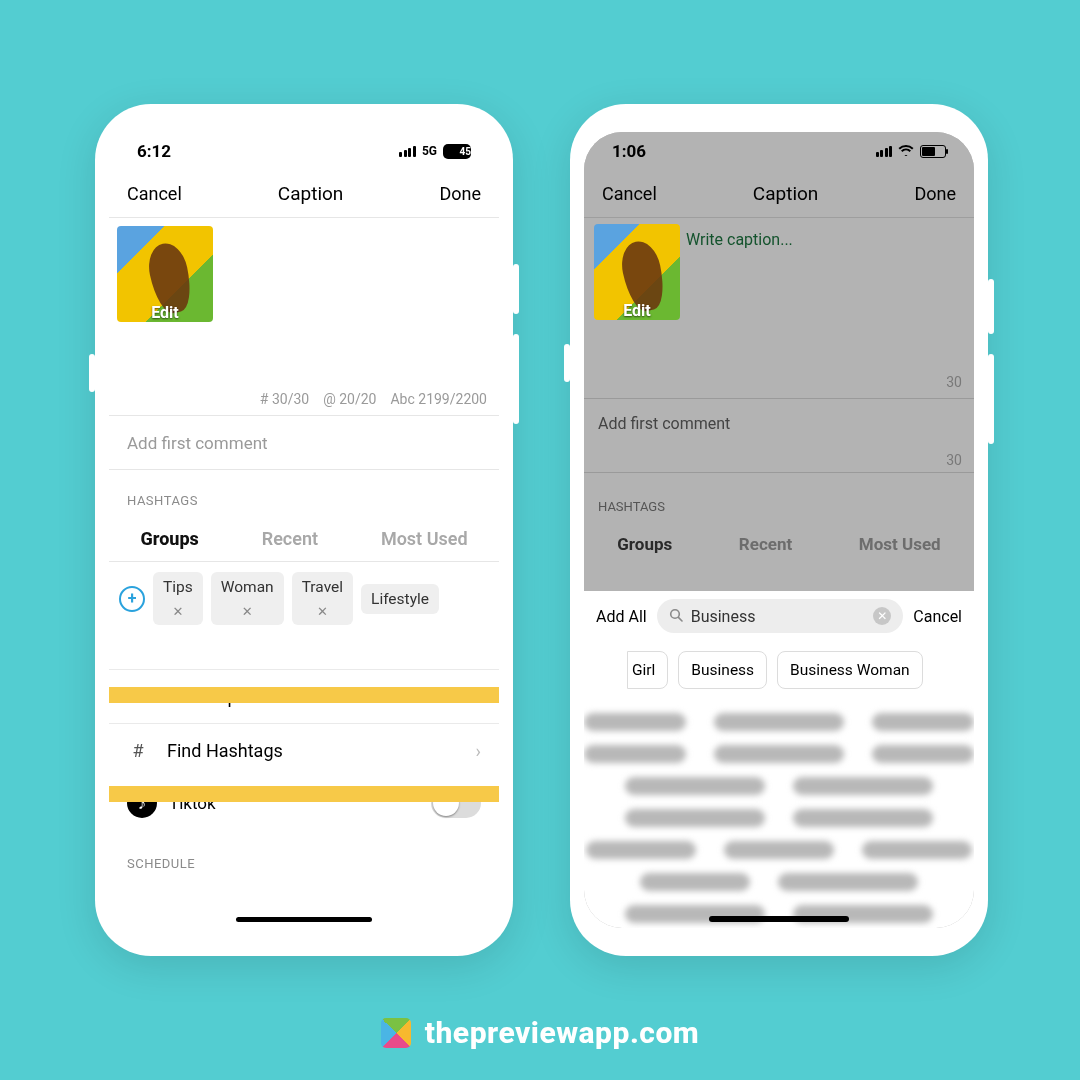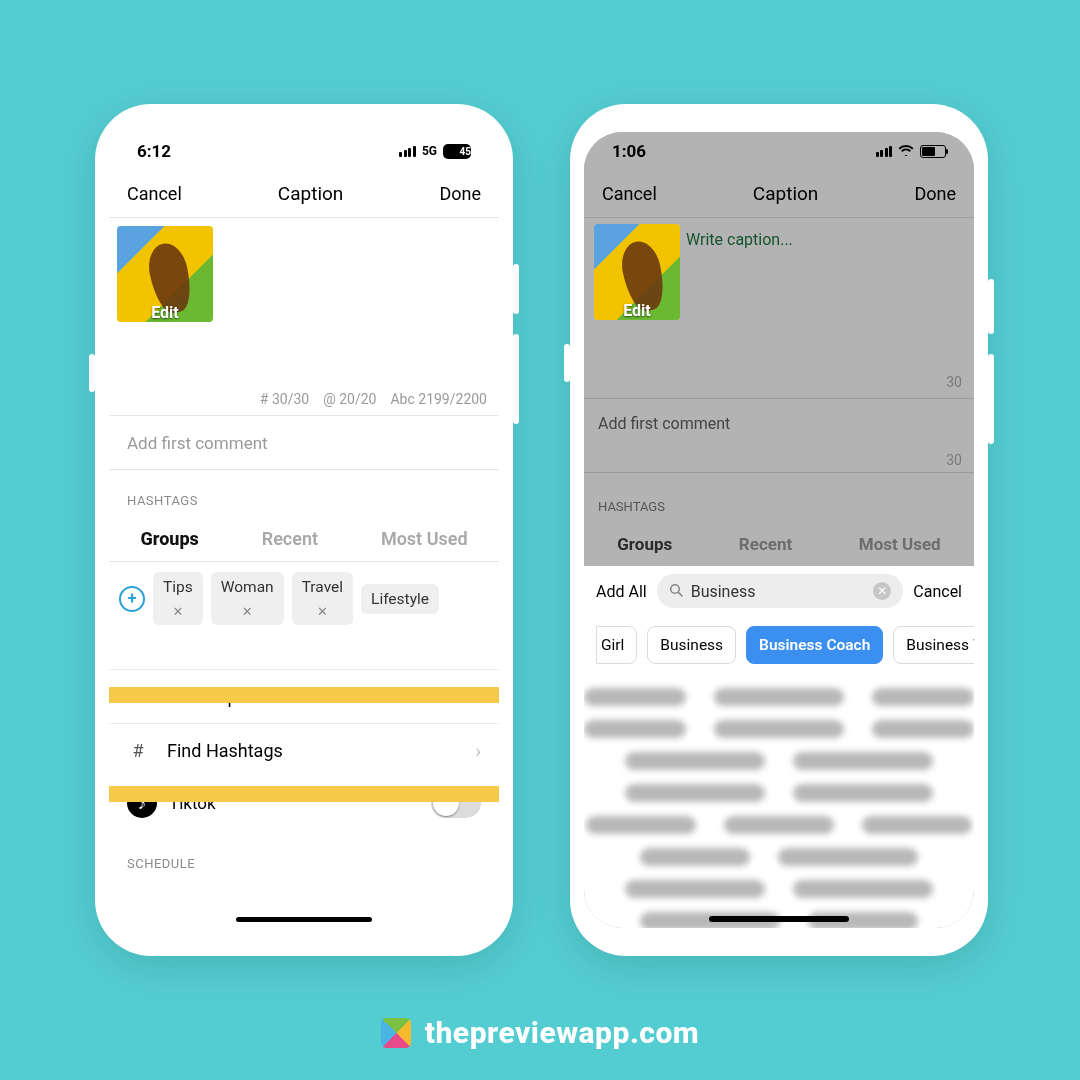--- a/index.html
+++ b/index.html
@@ -136,28 +136,28 @@
   .screen.right .nav-bar { border-bottom: 1px solid #9e9e9e; background:#b3b3b3;}
   .r-caption-area {
      background:#b3b3b3; display:flex; gap:6px; padding:6px 10px; position:relative; height:180px;
   }
   .r-caption-area .placeholder { color:#14532d; font-size:16px; padding-top:6px;}
   .dim-count { position:absolute; right:12px; bottom:8px; color:#797979; font-size:14px;}
   .r-first-comment { background:#b3b3b3; height:50px; display:flex; align-items:center; padding:0 14px; color:#444; font-size:16px; border-top:1px solid #9a9a9a; position:relative;}
   .r-hashtags-label{ background:#b3b3b3; padding:26px 14px 8px; color:#555; font-size:13px; border-top:1px solid #9a9a9a;}
   .r-tabs-dim{background:#b3b3b3; display:flex; justify-content:space-around; align-items:center; height:44px; color:#6d6d6d; font-size:17px; font-weight:700;}
   .r-tabs-dim .active{ color:#2a2a2a;}
-  .search-row{ background:#fff; height:50px; display:flex; align-items:center; gap:10px; padding:0 12px;}
+  .search-row{ background:#fff; height:50px; display:flex; align-items:center; gap:10px; padding:0 12px;margin-top:25px;}
   .search-row .addall{ font-size:16px;}
   .search-input{ flex:1; background:#ededed; height:34px; border-radius:17px; display:flex; align-items:center; gap:8px; padding:0 12px; color:#333; font-size:16px; position:relative;}
   .search-input .mag{ color:#8a8a8a;}
   .search-input .clear{ margin-left:auto; width:18px; height:18px; border-radius:50%; background:#c7c7c7; color:#fff; font-size:12px; display:flex;align-items:center;justify-content:center;}
   .suggest-row{ background:#fff; display:flex; gap:10px; padding:10px 12px;}
   .pill{ background:#fff; border:1px solid #dcdcdc; border-radius:8px; padding:9px 12px; font-size:15.5px; white-space:nowrap;}
-  .pill.first{ border-top-left-radius:0;border-bottom-left-radius:0; padding-left:4px;}
+  .pill.first{ border-top-left-radius:0;border-bottom-left-radius:0; padding-left:4px;margin-left:31px;}
   .pill.active{ background:#3a8ff0; color:#fff; border-color:#3a8ff0; font-weight:600;}
   .blur-area{
     background:#fff; padding: 14px 0 20px;
     display:flex; flex-direction:column; gap:14px;
   }
   .blur-line{ display:flex; justify-content:center; gap:28px;}
   .blur-word{ height:18px; background:#b8b8b8; border-radius:9px; filter: blur(3px);}.bw-m{width:110px}.bw-l{width:140px}
   .r-home{position:absolute;bottom:6px;left:50%;transform:translateX(-50%);width:140px;height:6px;background:#000;border-radius:3px;}
 
   .footer {
@@ -339,21 +339,20 @@
             </span>
             <span>Business</span>
             <span class="clear">✕</span>
           </div>
           <span style="font-size:16px;">Cancel</span>
         </div>
 
         <div class="suggest-row">
           <span class="pill first">Girl</span>
           <span class="pill">Business</span>
-          <span class="pill active">Business Coach</span>
           <span class="pill">Business Woman</span>
         </div>
 
         <div class="blur-area">
           <div class="blur-line">
               <span class="blur-word bw-m"></span>
               <span class="blur-word bw-l"></span>
               <span class="blur-word bw-m"></span>
             </div>
           <div class="blur-line">

